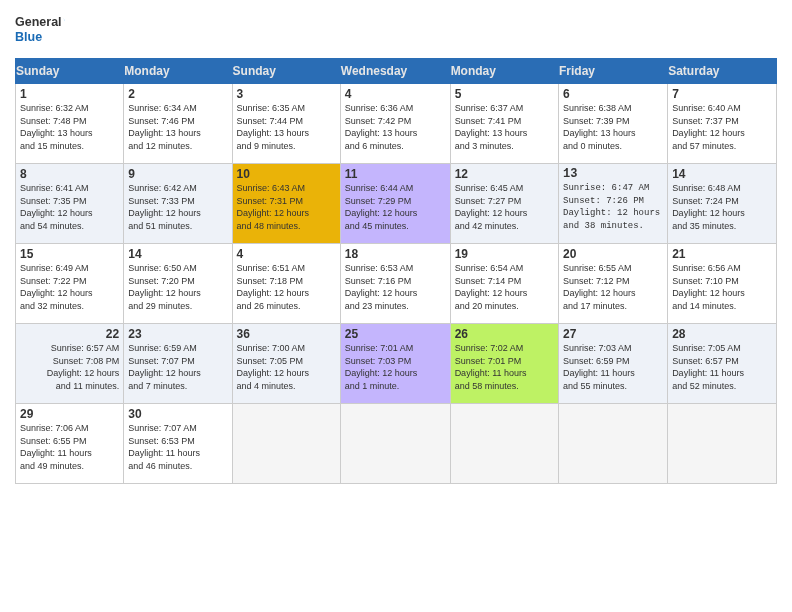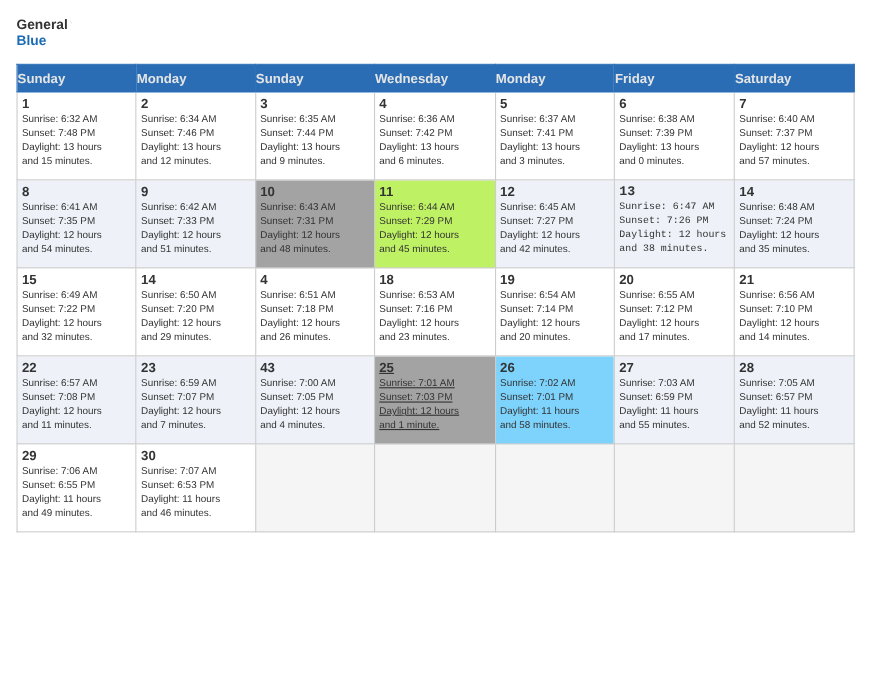--- a/index.html
+++ b/index.html
@@ -142,25 +142,25 @@
         </tr>
         <tr>
           <td style="background: rgb(238, 242, 248);">
             <span class="day-num">8</span>
             <div class="cell-text">Sunrise: 6:41 AM<br>Sunset: 7:35 PM<br>Daylight: 12 hours<br>and 54 minutes.</div>
           </td>
           <td style="background: rgb(238, 242, 248);">
             <span class="day-num">9</span>
             <div class="cell-text">Sunrise: 6:42 AM<br>Sunset: 7:33 PM<br>Daylight: 12 hours<br>and 51 minutes.</div>
           </td>
-          <td style="background: #a3a3a3;">
+          <td style="background: #eab308;">
             <span class="day-num">10</span>
             <div class="cell-text">Sunrise: 6:43 AM<br>Sunset: 7:31 PM<br>Daylight: 12 hours<br>and 48 minutes.</div>
           </td>
-          <td style="background: #bef264;">
+          <td style="background: #c4b5fd;">
             <span class="day-num">11</span>
             <div class="cell-text">Sunrise: 6:44 AM<br>Sunset: 7:29 PM<br>Daylight: 12 hours<br>and 45 minutes.</div>
           </td>
           <td style="background: rgb(238, 242, 248);">
             <span class="day-num">12</span>
             <div class="cell-text">Sunrise: 6:45 AM<br>Sunset: 7:27 PM<br>Daylight: 12 hours<br>and 42 minutes.</div>
           </td>
           <td style="background: rgb(238, 242, 248); font-family: Liberation Mono, monospace;">
             <span class="day-num">13</span>
             <div class="cell-text">Sunrise: 6:47 AM<br>Sunset: 7:26 PM<br>Daylight: 12 hours<br>and 38 minutes.</div>
@@ -194,37 +194,37 @@
           <td>
             <span class="day-num">20</span>
             <div class="cell-text">Sunrise: 6:55 AM<br>Sunset: 7:12 PM<br>Daylight: 12 hours<br>and 17 minutes.</div>
           </td>
           <td>
             <span class="day-num">21</span>
             <div class="cell-text">Sunrise: 6:56 AM<br>Sunset: 7:10 PM<br>Daylight: 12 hours<br>and 14 minutes.</div>
           </td>
         </tr>
         <tr>
-          <td style="background: rgb(238, 242, 248);">
+          <td style="background: rgb(238, 242, 248); text-align: right;">
             <span class="day-num">22</span>
             <div class="cell-text">Sunrise: 6:57 AM<br>Sunset: 7:08 PM<br>Daylight: 12 hours<br>and 11 minutes.</div>
           </td>
           <td style="background: rgb(238, 242, 248); margin-top: 48px;">
             <span class="day-num">23</span>
             <div class="cell-text">Sunrise: 6:59 AM<br>Sunset: 7:07 PM<br>Daylight: 12 hours<br>and 7 minutes.</div>
           </td>
           <td style="background: rgb(238, 242, 248);">
-            <span class="day-num">43</span>
+            <span class="day-num">36</span>
             <div class="cell-text">Sunrise: 7:00 AM<br>Sunset: 7:05 PM<br>Daylight: 12 hours<br>and 4 minutes.</div>
           </td>
-          <td style="background: #a3a3a3; text-decoration: underline;">
+          <td style="background: #c4b5fd;">
             <span class="day-num">25</span>
             <div class="cell-text">Sunrise: 7:01 AM<br>Sunset: 7:03 PM<br>Daylight: 12 hours<br>and 1 minute.</div>
           </td>
-          <td style="background: #7dd3fc;">
+          <td style="background: #bef264;">
             <span class="day-num">26</span>
             <div class="cell-text">Sunrise: 7:02 AM<br>Sunset: 7:01 PM<br>Daylight: 11 hours<br>and 58 minutes.</div>
           </td>
           <td style="background: rgb(238, 242, 248);">
             <span class="day-num">27</span>
             <div class="cell-text">Sunrise: 7:03 AM<br>Sunset: 6:59 PM<br>Daylight: 11 hours<br>and 55 minutes.</div>
           </td>
           <td style="background: rgb(238, 242, 248);">
             <span class="day-num">28</span>
             <div class="cell-text">Sunrise: 7:05 AM<br>Sunset: 6:57 PM<br>Daylight: 11 hours<br>and 52 minutes.</div>

